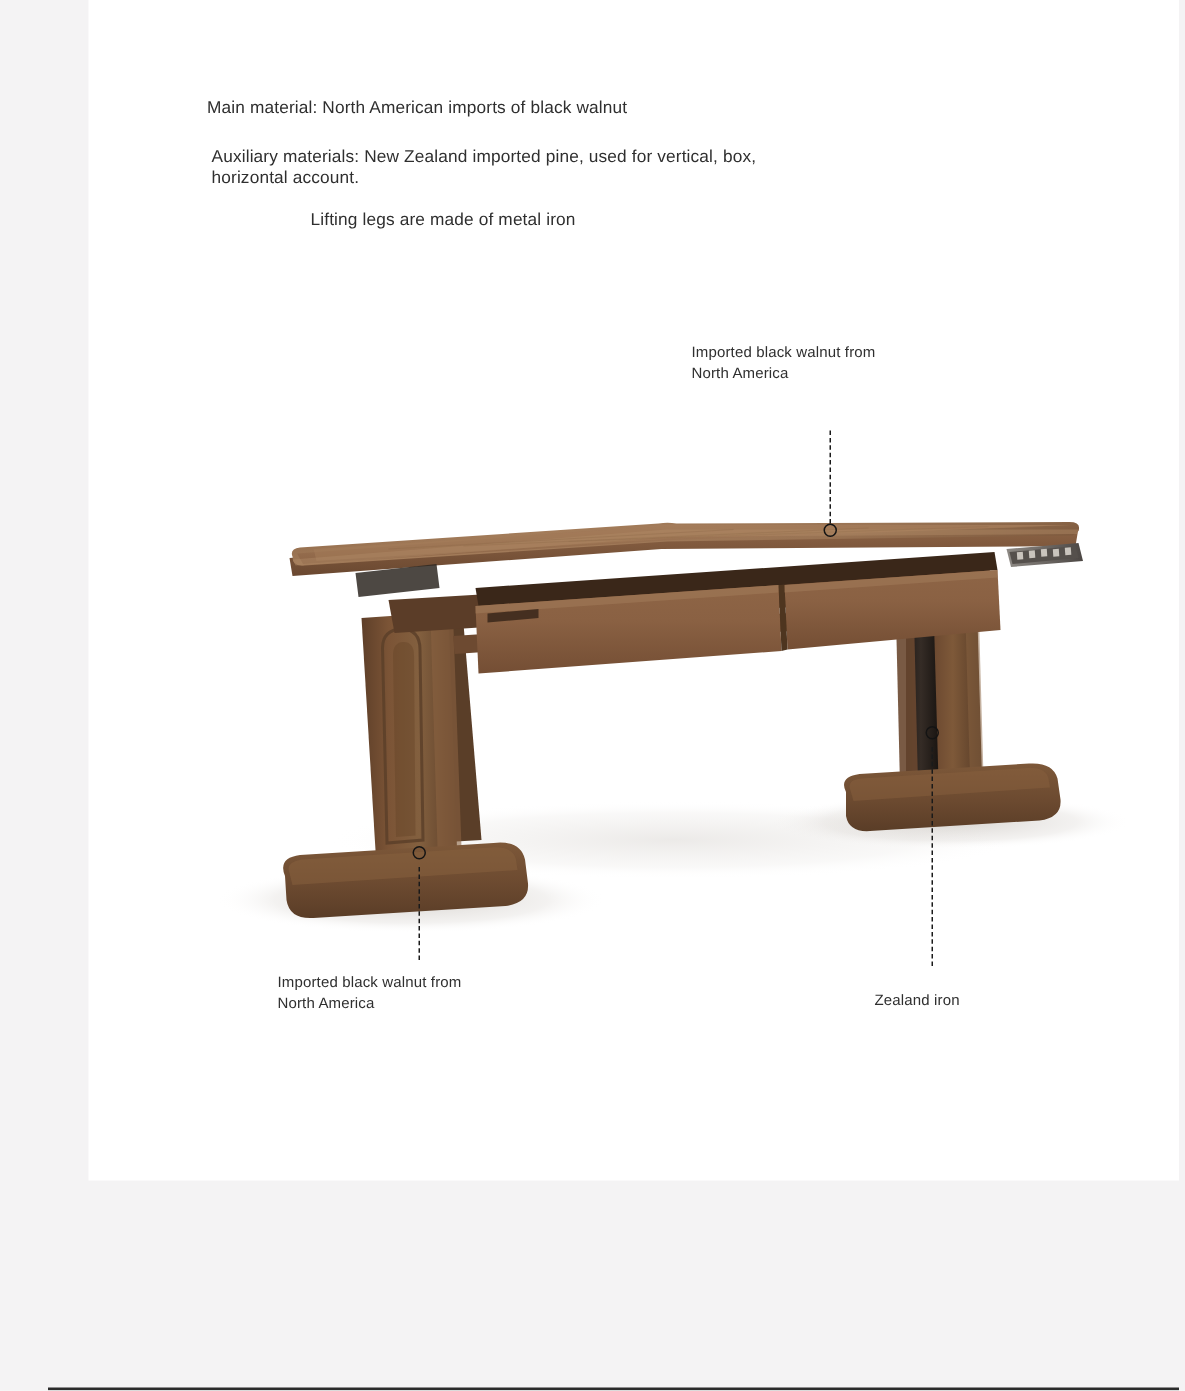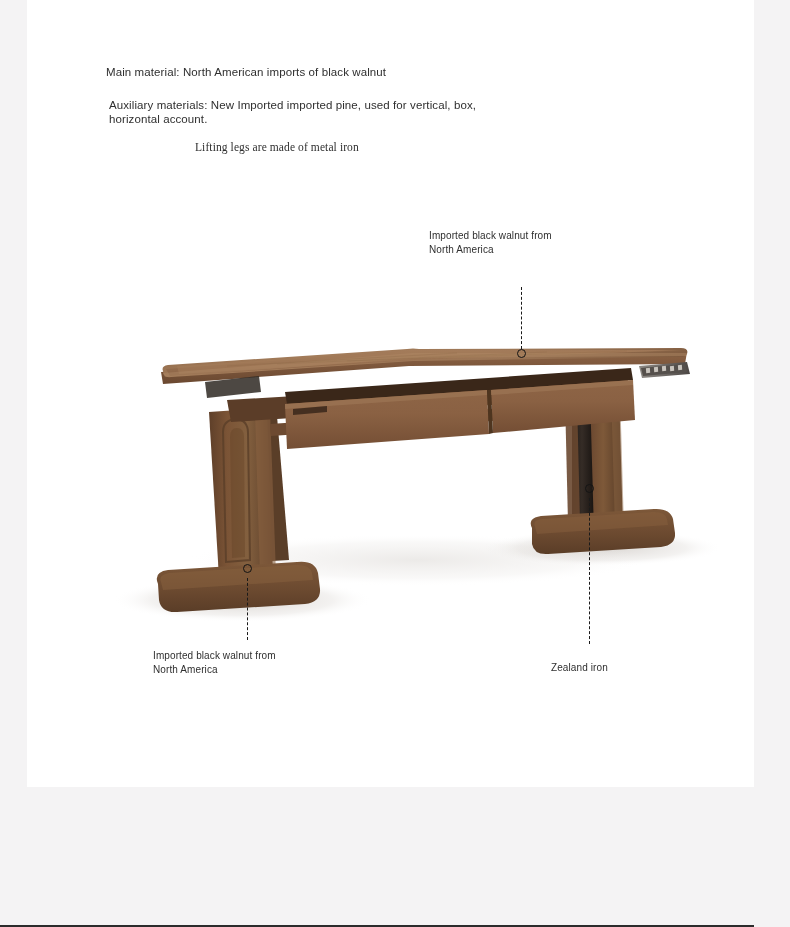--- a/index.html
+++ b/index.html
@@ -7,20 +7,21 @@
     padding: 0;
     background: #f4f3f4;
     font-family: "Liberation Sans", sans-serif;
   }
   #page {
     position: relative;
     width: 754px;
     height: 927px;
     background: #f4f3f4;
     overflow: hidden;
+    margin-left: 32px;
   }
   #canvas {
     position: absolute;
     left: 27px;
     top: 0px;
     width: 738px;
     height: 787px;
     background: #ffffff;
   }
   .bottom-rule {
@@ -36,21 +37,21 @@
   .hdr {
     position: absolute;
     color: #2f2f2f;
     font-size: 11.5px;
     line-height: 13.5px;
     white-space: pre-line;
     letter-spacing: 0.1px;
   }
   #hdr-main  { left: 79px; top: 66px; }
   #hdr-aux   { left: 82px; top: 99px; }
-  #hdr-legs  { left: 168px; top: 141px; font-family: Liberation Serif, serif; }
+  #hdr-legs  { left: 148px; top: 141px; }
 
   
   .callout-label {
     position: absolute;
     color: #2f2f2f;
     font-size: 10px;
     line-height: 13.5px;
     white-space: pre-line;
     letter-spacing: 0.1px;
   }
@@ -242,21 +243,21 @@
         <rect x="635" y="366" width="4" height="5" fill="#c9c4bd" transform="rotate(-4 637 368)"></rect>
         <rect x="643" y="366" width="4" height="5" fill="#c9c4bd" transform="rotate(-4 645 368)"></rect>
         <rect x="651" y="365" width="4" height="5" fill="#c9c4bd" transform="rotate(-4 653 367)"></rect>
       </g>
 
       <path d="M 178 382 L 232 376 L 234 392 L 180 398 Z" fill="#2e2822" opacity="0.85"></path>
     </svg>
 
     <div class="hdr" id="hdr-main">Main material: North American imports of black walnut</div>
 
-    <div class="hdr" id="hdr-aux">Auxiliary materials: New Imported imported pine, used for vertical, box,
+    <div class="hdr" id="hdr-aux">Auxiliary materials: New Zealand imported pine, used for vertical, box,
 horizontal account.</div>
 
     <div class="hdr" id="hdr-legs">Lifting legs are made of metal iron</div>
 
     <div class="callout-label" id="lbl-top">Imported black walnut from
 North America</div>
     <div class="leader" id="leader-top"></div>
     <div class="marker-ring" id="ring-top"></div>
 
     <div class="callout-label" id="lbl-left">Imported black walnut from

